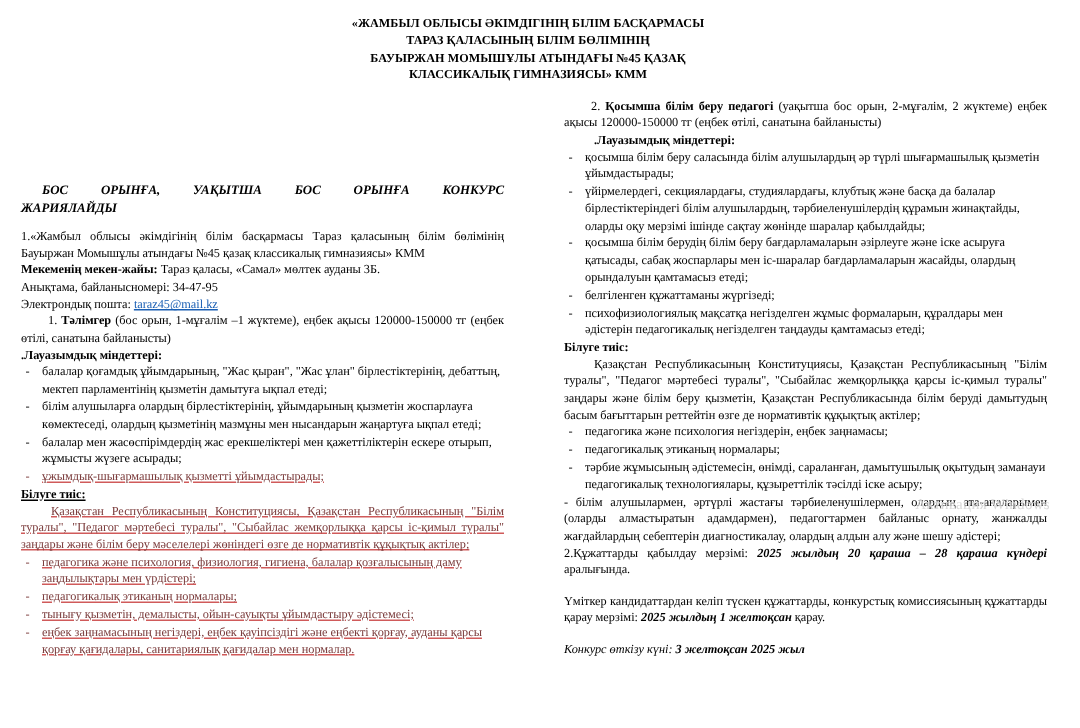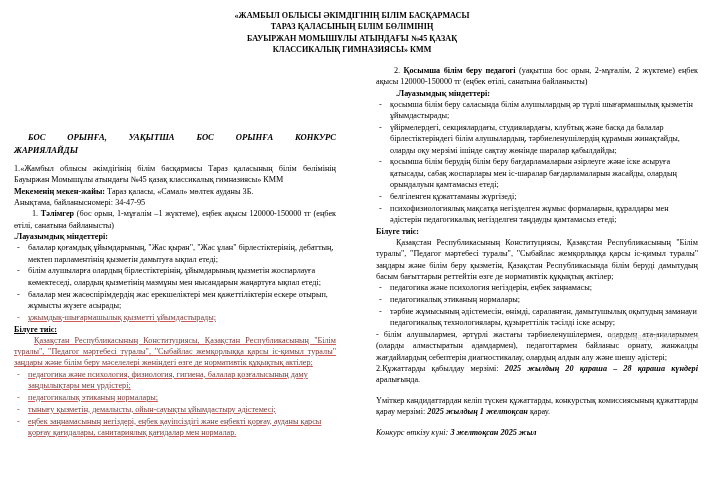--- a/index.html
+++ b/index.html
@@ -151,20 +151,23 @@
       </div>
 
       <p class="body">1.«Жамбыл облысы әкімдігінің білім басқармасы Тараз қаласының білім бөлімінің Бауыржан Момышұлы атындағы №45 қазақ классикалық гимназиясы» КММ</p>
 
       <p class="body nojust">
         <span class="bold">Мекеменің мекен-жайы:</span><span> Тараз қаласы, «Самал» мөлтек ауданы 3Б.</span>
       </p>
 
       <p class="body nojust">Анықтама, байланысномері: 34-47-95</p>
 
+      <p class="body nojust">
+        <span>Электрондық пошта: </span><span class="link">taraz45@mail.kz</span>
+      </p>
 
       <p class="body indent">
         <span>1.</span>
         <span class="bold">Тәлімгер</span><span> (бос орын, 1-мұғалім –1 жүктеме), еңбек ақысы 120000-150000 тг (еңбек өтілі, санатына байланысты)</span>
       </p>
 
       <p class="heading-b">.Лауазымдық міндеттері:</p>
 
       <ul class="dash">
         <li>балалар қоғамдық ұйымдарының, "Жас қыран", "Жас ұлан" бірлестіктерінің, дебаттың, мектеп парламентінің қызметін дамытуға ықпал етеді;</li>

